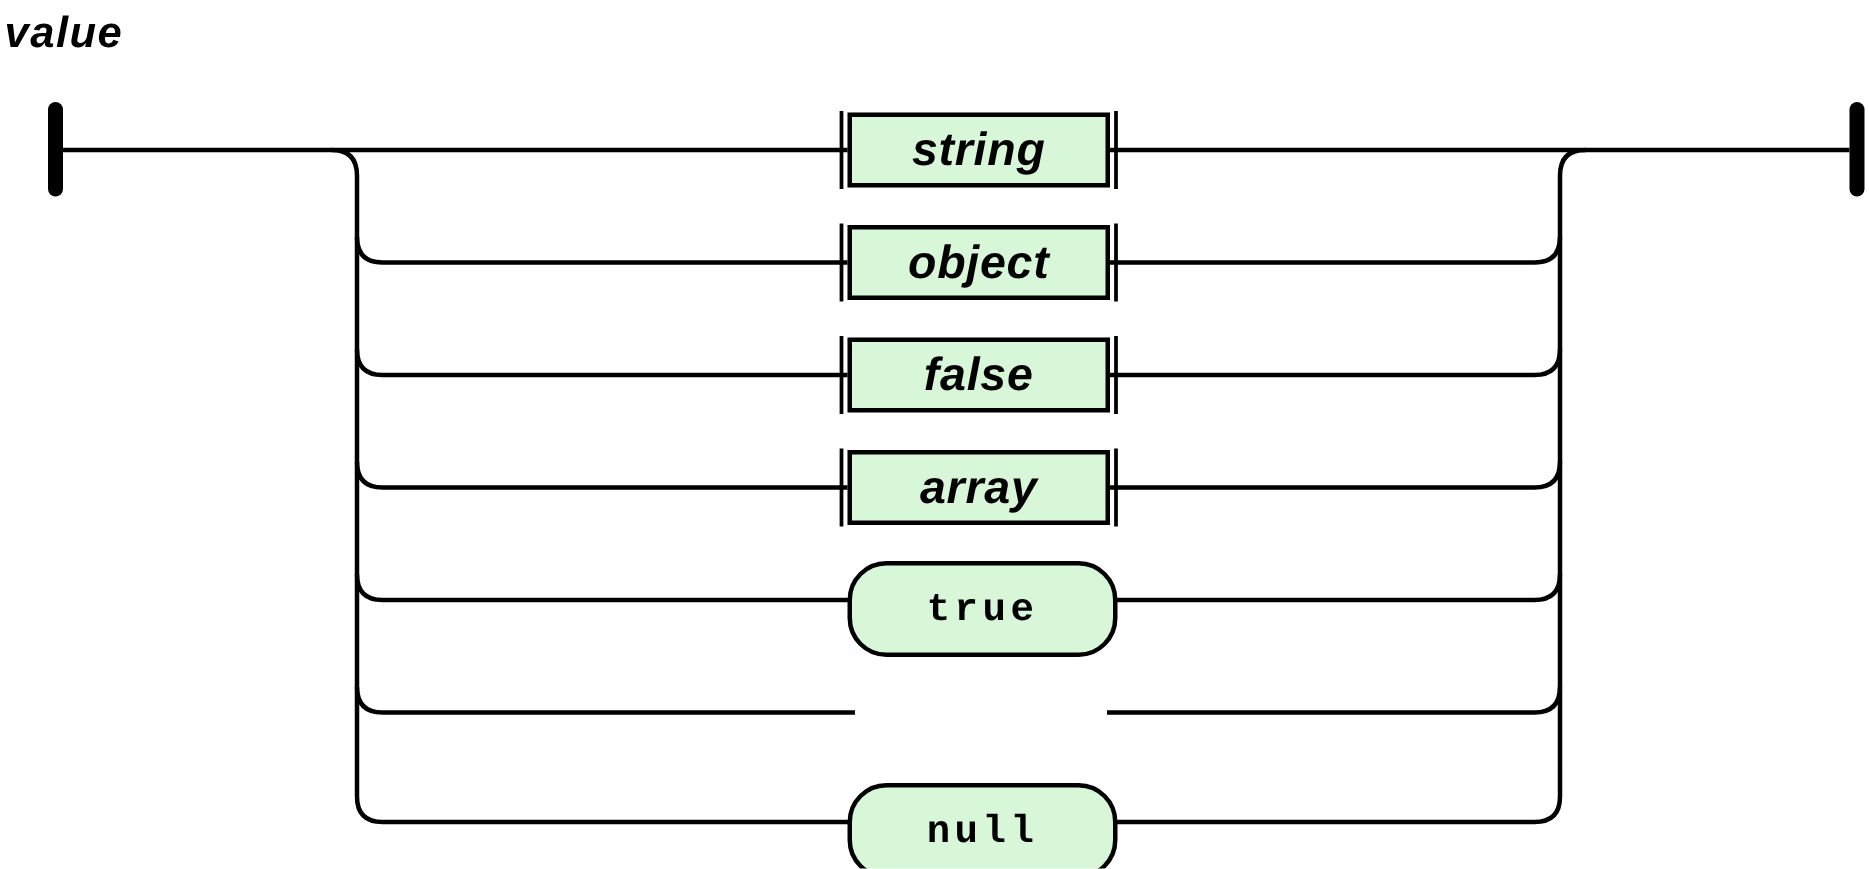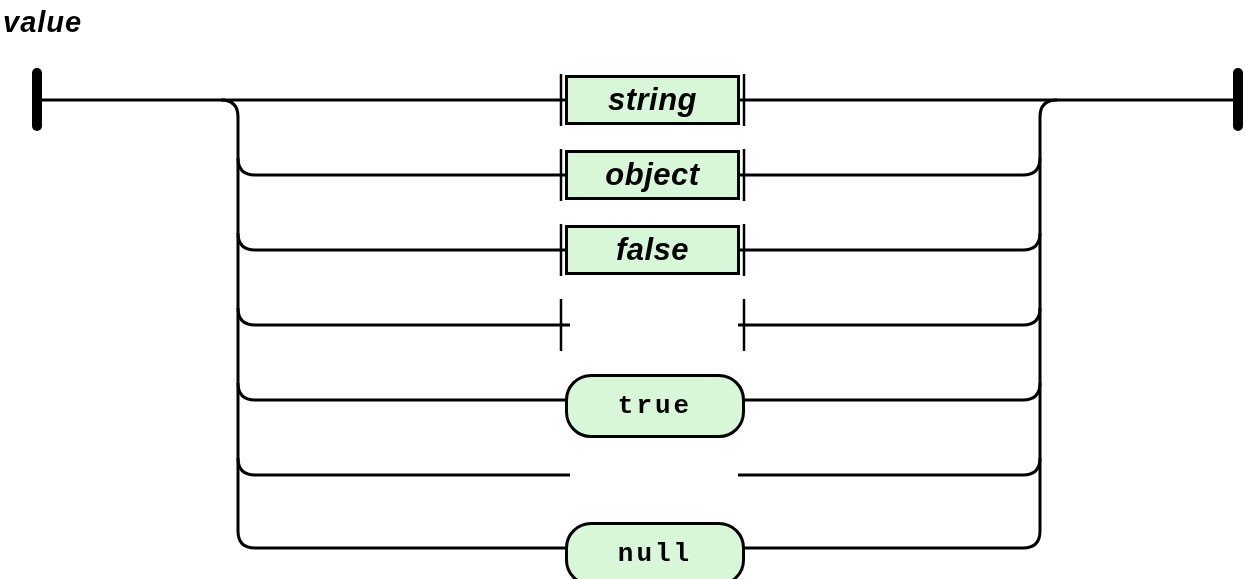--- a/index.html
+++ b/index.html
@@ -90,20 +90,23 @@
 
   <div class="node box" style="top:75px">
     <span>string</span>
   </div>
   <div class="node box" style="top:150px">
     <span>object</span>
   </div>
   <div class="node box" style="top:225px">
     <span>false</span>
   </div>
+  <div class="node box" style="top:300px">
+    <span>array</span>
+  </div>
 
   <div class="node pill" style="top:374px">
     <span>true</span>
   </div>
   <div class="node pill" style="top:522px">
     <span>null</span>
   </div>
 
 </div>
 

